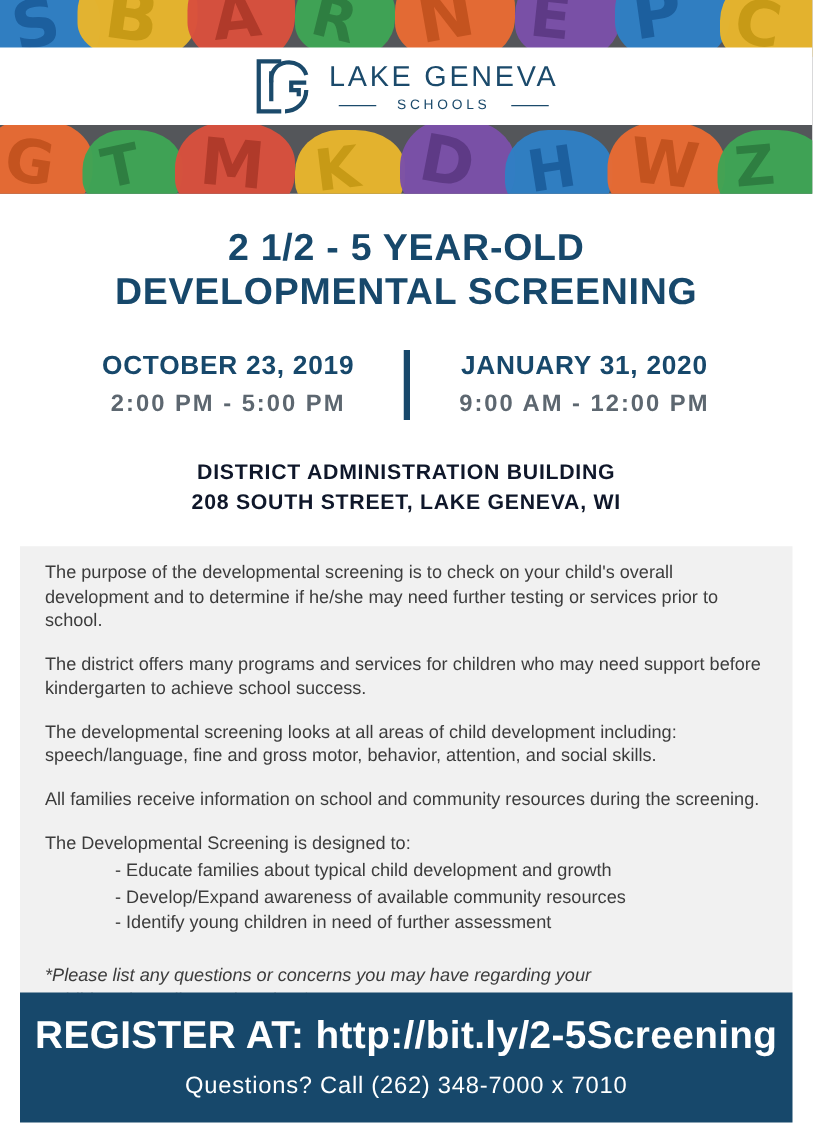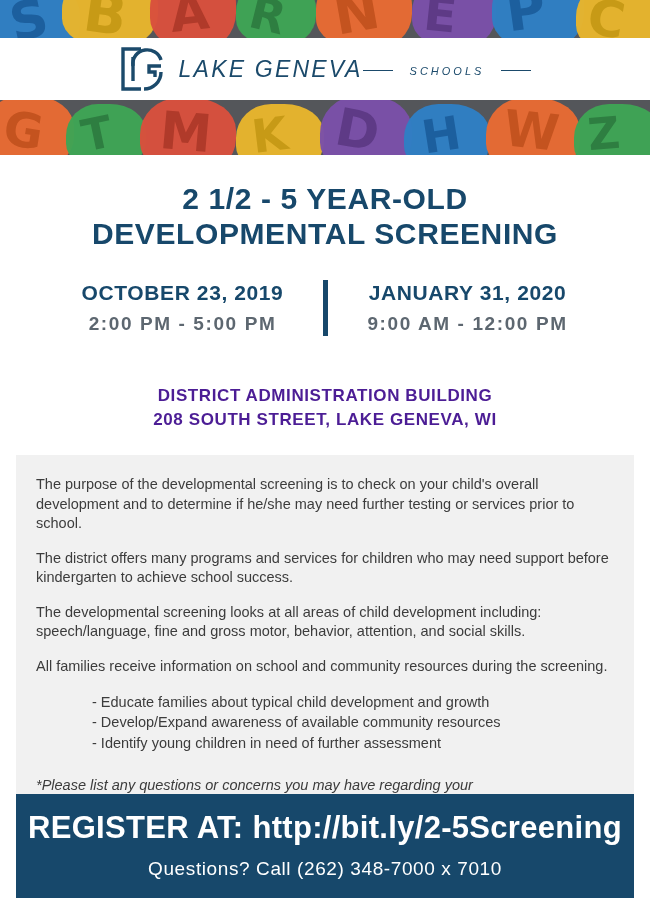--- a/index.html
+++ b/index.html
@@ -56,24 +56,23 @@
     display: flex;
     align-items: center;
     gap: 14px;
   }
   .logo-mark {
     width: 46px;
     height: 46px;
   }
   .logo-text {
     display: flex;
-    flex-direction: row;
+    flex-direction: column;
     align-items: center;
     justify-content: space-between;
-    font-style: italic;
   }
   .logo-name {
     font-family: "Liberation Sans", sans-serif;
     font-size: 23px;
     letter-spacing: 2.2px;
     color: #1b4a6b;
     font-weight: 400;
   }
   .logo-sub-row {
     display: flex;
@@ -130,34 +129,34 @@
   }
   .date-divider {
     width: 5px;
     height: 56px;
     background: #17486b;
     margin: 0 6px;
   }
 
   
   .location {
-    margin-top: 48px;
+    margin-top: 30px;
     text-align: center;
-    color: #4c1d95;
+    color: #0f172a;
     font-weight: bold;
     font-size: 17px;
     letter-spacing: 0.6px;
     line-height: 1.45;
   }
 
   
   .body-box {
     margin: 22px 16px 0 16px;
     background: #f1f1f1;
-    padding: 20px 20px 18px 20px;
+    padding: 12px 20px 18px 20px;
     color: #3c3c3c;
     font-size: 14.5px;
     line-height: 1.35;
     height: 378px;
     box-sizing: border-box;
   }
   .body-box p {
     margin: 0 0 15px 0;
   }
   .bullets {
@@ -290,20 +289,21 @@
   <div class="location">
     <div>DISTRICT ADMINISTRATION BUILDING</div>
     <div>208 SOUTH STREET, LAKE GENEVA, WI</div>
   </div>
 
   <div class="body-box">
     <p>The purpose of the developmental screening is to check on your child's overall development and to determine if he/she may need further testing or services prior to school.</p>
     <p>The district offers many programs and services for children who may need support before kindergarten to achieve school success.</p>
     <p>The developmental screening looks at all areas of child development including: speech/language, fine and gross motor, behavior, attention, and social skills.</p>
     <p>All families receive information on school and community resources during the screening.</p>
+    <p style="margin-bottom:0;">The Developmental Screening is designed to:</p>
     <ul class="bullets">
       <li>- Educate families about typical child development and growth</li>
       <li>- Develop/Expand awareness of available community resources</li>
       <li>- Identify young children in need of further assessment</li>
     </ul>
     <div class="note">
       <span>*Please list any questions or concerns you may have regarding your</span>
       <span class="note-line2">child on the online registration form.</span>
     </div>
   </div>

